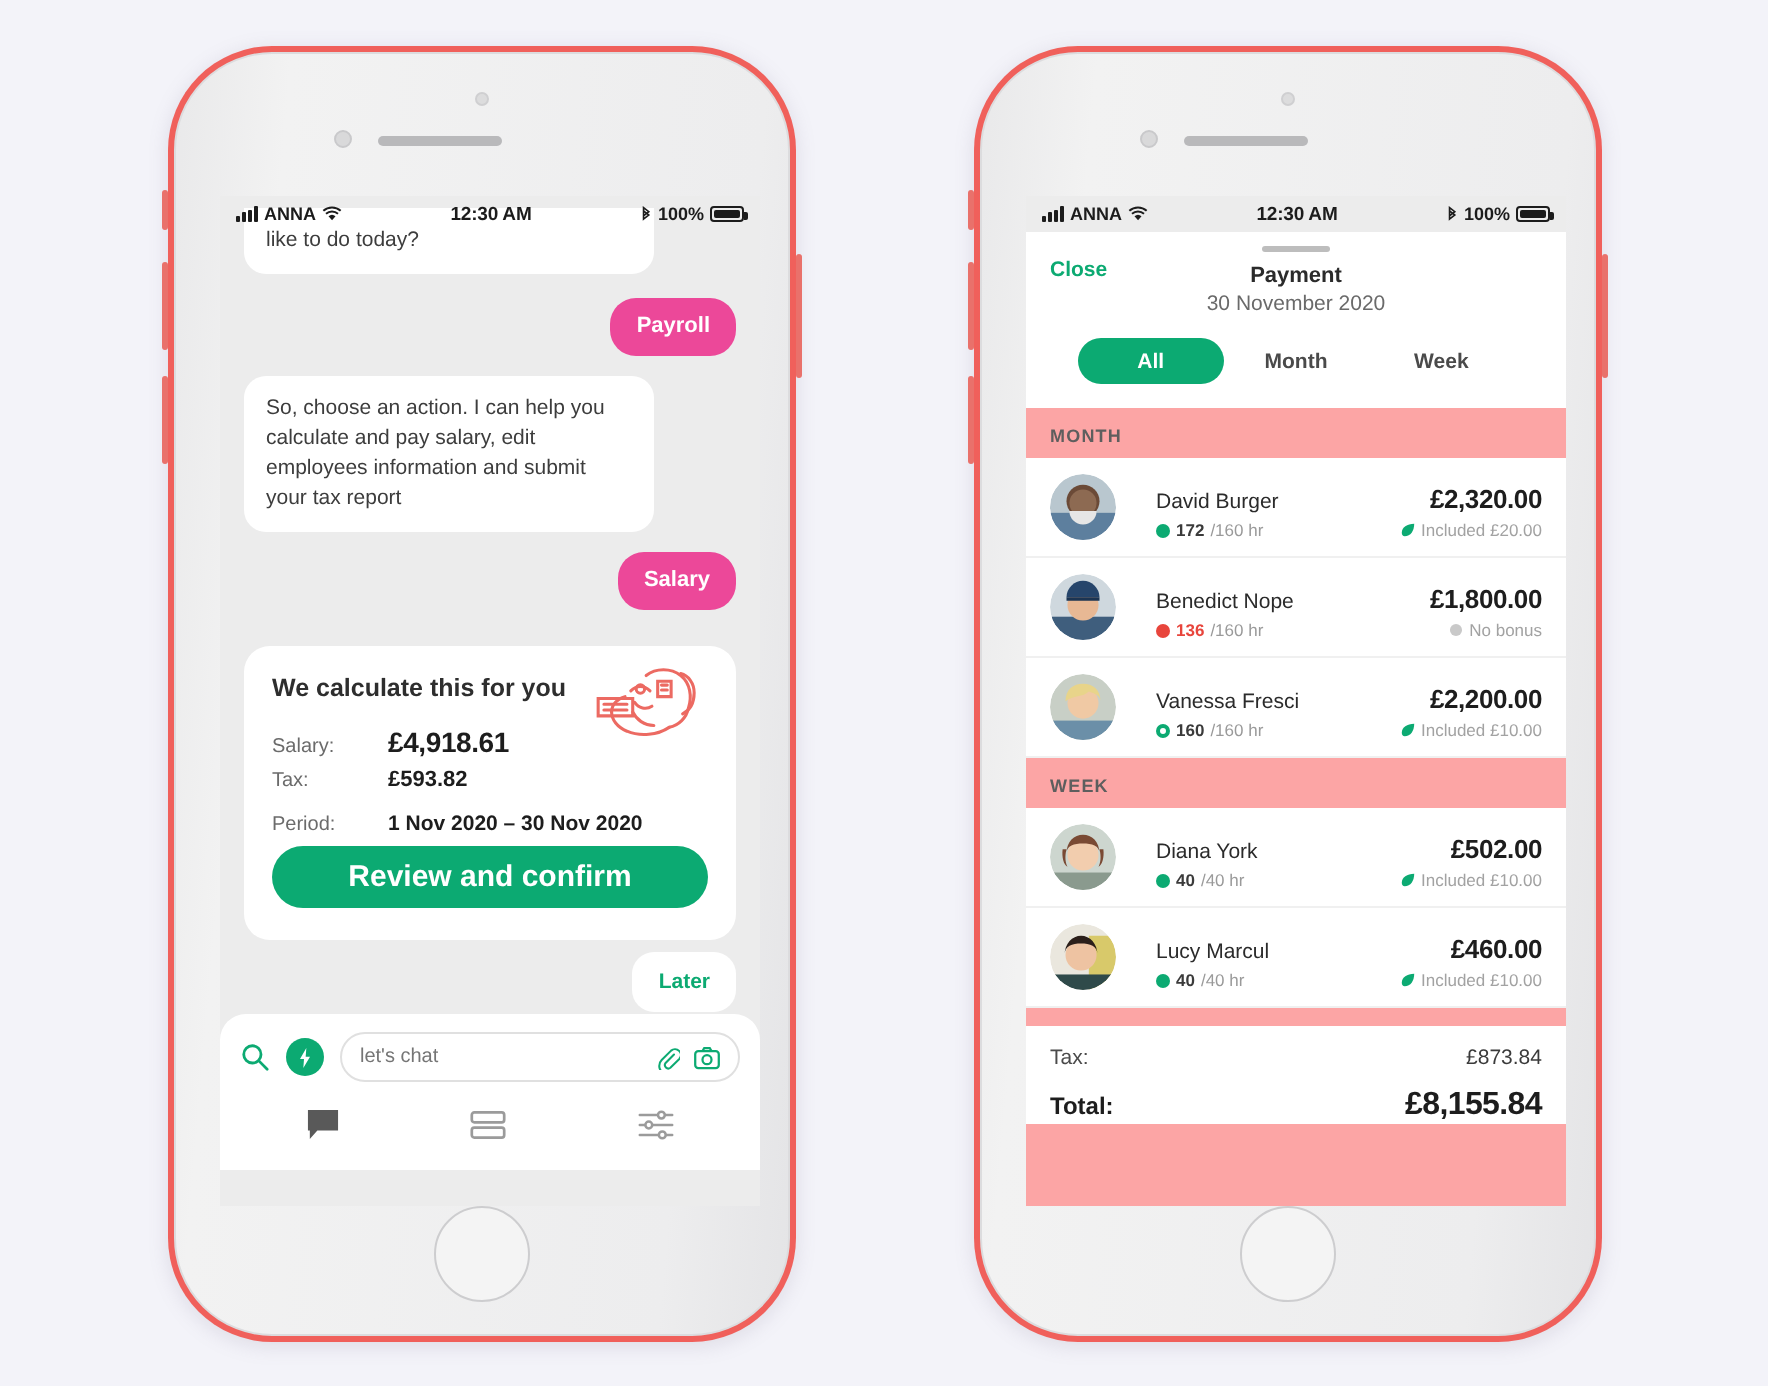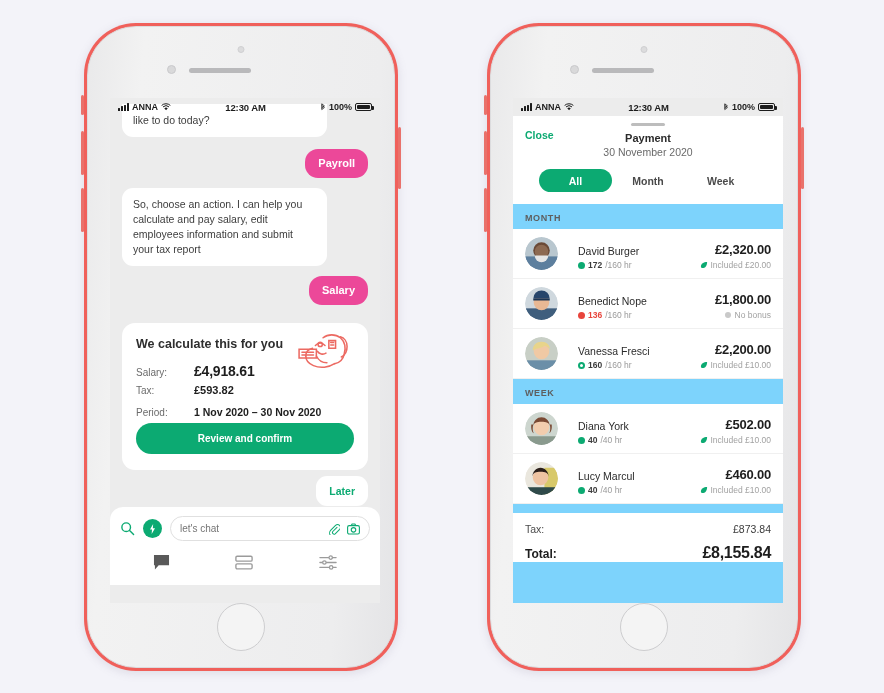--- a/index.html
+++ b/index.html
@@ -102,21 +102,21 @@
   }
   .calc-title { font-size: 12.5px; font-weight: bold; color: #2e2e2e; margin-bottom: 12px; }
   .calc-line { display: flex; align-items: baseline; margin-bottom: 5px; }
   .calc-label { width: 58px; font-size: 10px; color: #6b6b6b; }
   .calc-val-big { font-size: 14px; font-weight: bold; color: #1d1d1d; letter-spacing:-.2px;}
   .calc-val { font-size: 11px; font-weight: bold; color: #1d1d1d; }
   .calc-period { margin-top: 10px; }
   .calc-period .calc-val { font-weight: bold; font-size: 10.5px; }
   .cta {
     margin-top: 0; height: 31px; border-radius: 16px;
-    background: #0caa72; color: #fff; font-size: 10px; font-weight: bold;
+    background: #0caa72; color: #fff; font-size: 15px; font-weight: bold;
     display: flex; align-items: center; justify-content: center;
     border: none; width: 100%; cursor: pointer; font-family: inherit;
   }
   .arm-art { position: absolute; right: 12px; top: 9px; width: 62px; height: 48px; }
   .later-btn {
     background: #fff; color: #0caa72; border: none; font-family: inherit;
     font-size: 10.5px; font-weight: bold; border-radius: 11px;
     padding: 9px 13px; cursor: pointer; margin-top: 6px;
   }
 
@@ -134,21 +134,21 @@
     flex: 1; border: none; outline: none; font-size: 10px; color: #9b9b9b;
     font-family: inherit; background: transparent;
   }
   .bolt-circle {
     width: 19px; height: 19px; border-radius: 50%; background: #0caa72;
     display: flex; align-items: center; justify-content: center; flex: 0 0 auto;
   }
   .tabbar { display: flex; align-items: center; justify-content: space-around; margin-top: 13px; }
 
   
-  .sheet { height: 487px; background: #7dd3fc; position: relative; }
+  .sheet { height: 487px; background: #fca5a5; position: relative; }
   .sheet-head { background: #fff; padding: 7px 12px 10px; position: relative; }
   .grabber { width: 34px; height: 3px; border-radius: 2px; background: #bdbdbd; margin: 0 auto 6px; }
   .close-link {
     position: absolute; left: 12px; top: 13px;
     font-size: 10.5px; font-weight: bold; color: #0caa72; cursor: pointer;
   }
   .sheet-title { text-align: center; font-size: 11px; font-weight: bold; color: #2b2b2b; }
   .sheet-sub { text-align: center; font-size: 10.5px; color: #6a6a6a; margin-top: 2px; }
   .segctl {
     margin: 9px 12px 0; height: 27px; background: #fff; border-radius: 14px;

